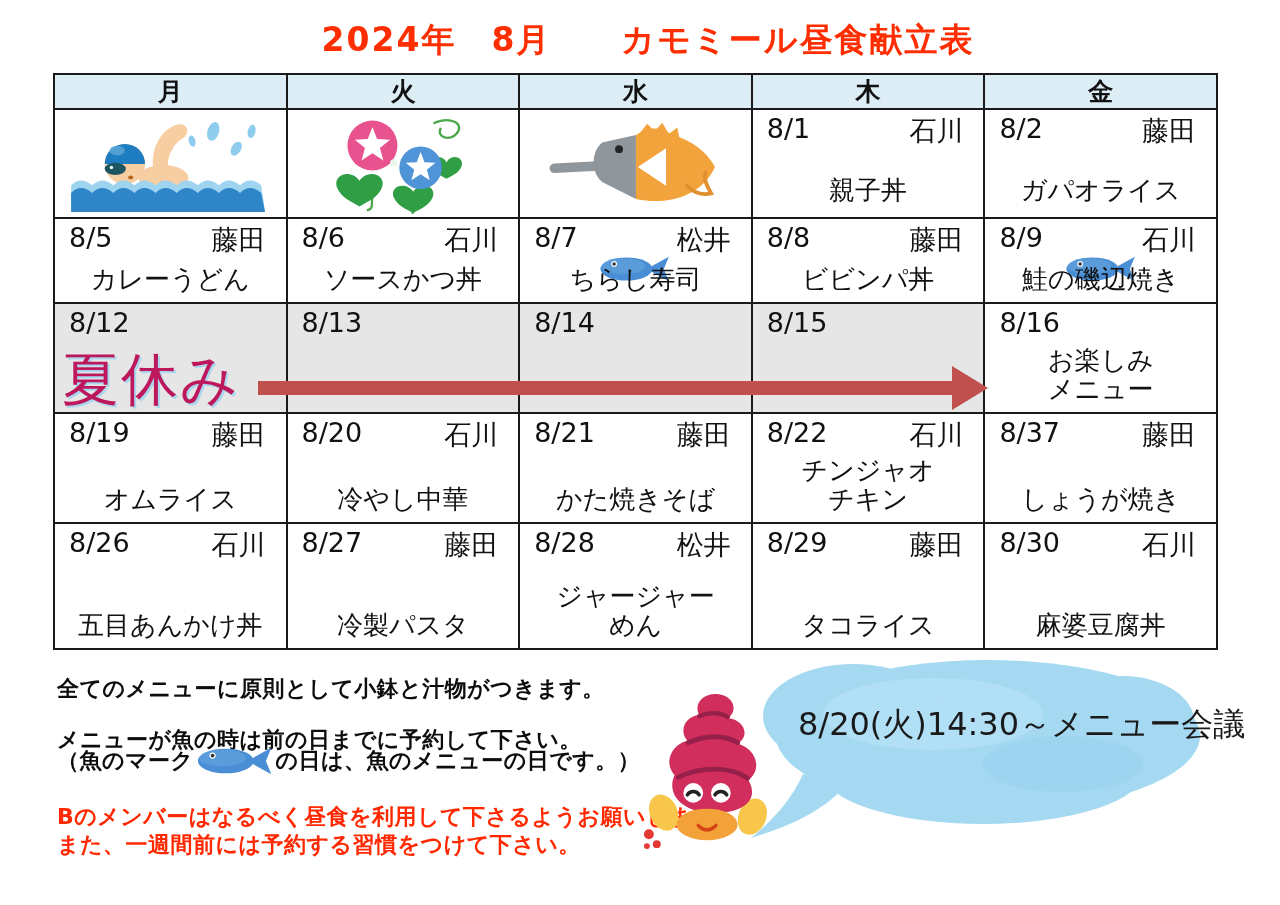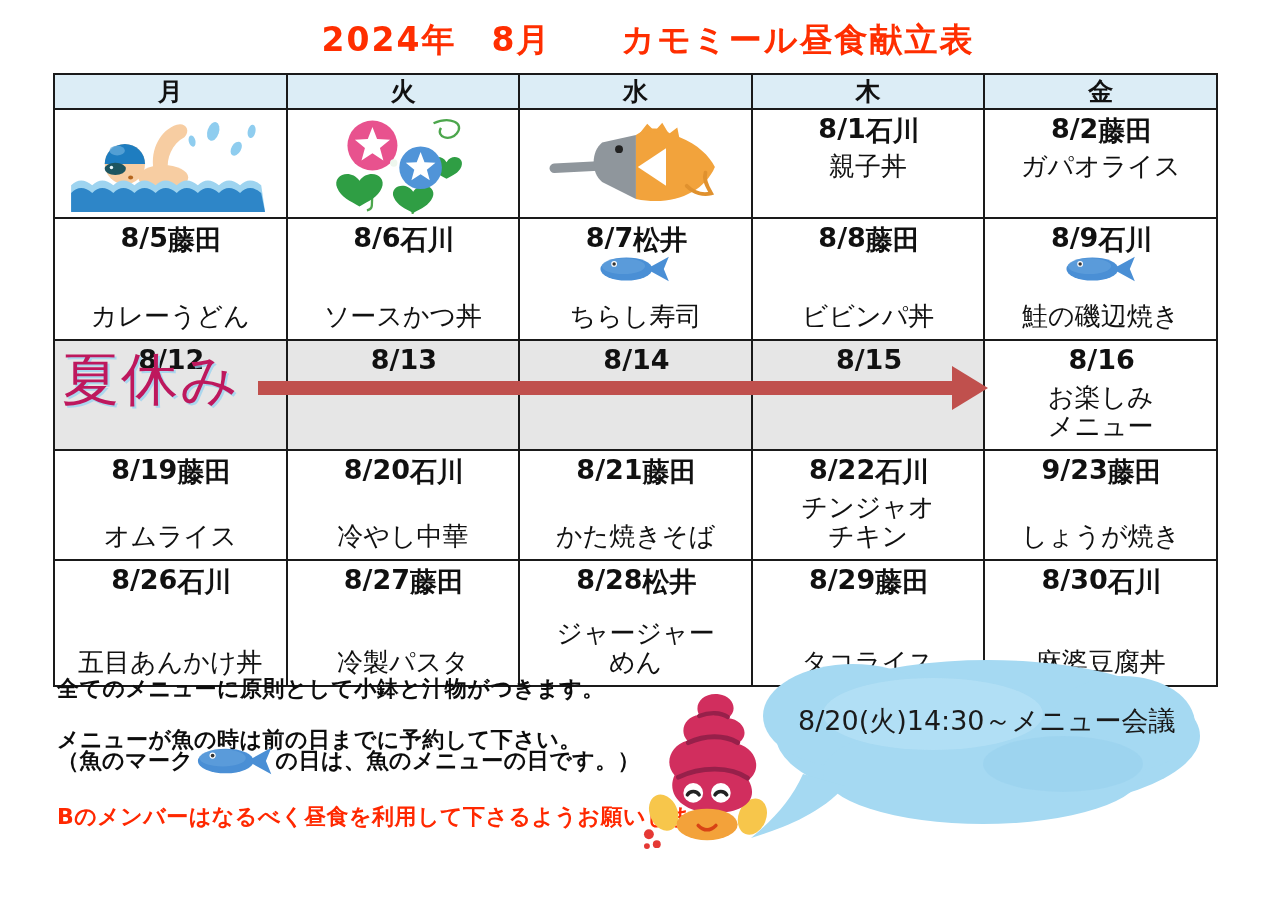--- a/index.html
+++ b/index.html
@@ -9,25 +9,25 @@
   
   .title{position:absolute;top:18px;left:8px;width:100%;margin:0;text-align:center;
          font-size:33px;font-weight:bold;color:#ff2e00;letter-spacing:2px;}
 
   
   .calendar{position:absolute;left:53px;top:73px;width:1165px;border-collapse:collapse;table-layout:fixed;}
   .calendar th,.calendar td{border:2px solid #1a1a1a;padding:0;position:relative;}
   .calendar th{background:#dcedf6;height:26px;font-size:25px;font-weight:600;text-align:center;}
   .calendar td{vertical-align:top;background:#fff;}
   .calendar td.holiday{background:#e6e6e6;}
-  .ctop{display:flex;justify-content:center;align-items:flex-start;
-        padding:3px 20px 0 22px;font-size:27px;font-weight:700;}
+  .ctop{display:flex;justify-content:space-between;align-items:flex-start;
+        padding:3px 20px 0 14px;font-size:27px;font-weight:400;}
   .cmenu{position:absolute;left:4px;right:4px;bottom:8px;text-align:center;
          font-size:26px;font-weight:500;line-height:1.12;white-space:pre-line;}
-  td.tall .cmenu{bottom:36px;}
+  td.tall .cmenu{bottom:12px;}
   .cell-fish{position:absolute;top:34px;left:50%;transform:translateX(-50%);width:72px;height:32px;}
   .illus{display:flex;justify-content:center;align-items:flex-end;height:104px;padding-bottom:3px;}
   .ill-swimmer{width:206px;height:96px;}
   .ill-morning-glory{width:162px;height:100px;}
   .ill-butterflyfish{width:186px;height:94px;}
 
   
   .natsuyasumi{position:absolute;left:62px;top:342px;font-size:57px;font-weight:400;
                color:#be185d;letter-spacing:2px;text-shadow:2px 2px 0 rgba(150,210,240,.75);}
   .arrow-shaft{position:absolute;left:258px;top:381px;width:694px;height:14px;background:#c0504d;}
@@ -41,21 +41,21 @@
   .n1{top:674px;}
   .n2{top:725px;}
   .n3{top:744px;display:flex;align-items:center;}
   .fish-inline{width:80px;height:34px;margin:0 1px;}
   .warn{color:#ff2800;}
   .w1{top:802px;}
   .w2{top:830px;}
 
   
   .bubble{position:absolute;left:733px;top:654px;width:470px;height:192px;}
-  .bubble-text{position:absolute;left:798px;top:703px;font-size:27px;color:#1a1a1a;}
+  .bubble-text{position:absolute;left:798px;top:703px;font-size:32px;color:#1a1a1a;}
   .crab{position:absolute;left:642px;top:686px;width:138px;height:198px;}
 </style>
 </head>
 <body>
 
 <svg width="0" height="0" style="position:absolute" aria-hidden="true">
   <defs>
     <symbol id="sym-fish" viewBox="0 0 100 44">
       <polygon points="66,22 97,5 90,22 97,39" fill="#4a8fd5"></polygon>
       <ellipse cx="38" cy="22" rx="36" ry="16" fill="#4a8fd5"></ellipse>
@@ -184,21 +184,21 @@
             <div class="cmenu">親子丼</div>
           </td>
           <td class="tall">
             <div class="ctop">
               <span class="cdate">8/2</span>
               <span class="cname">藤田</span>
             </div>
             <div class="cmenu">ガパオライス</div>
           </td>
         </tr>
-        <tr style="height: 122px; border-radius: 16px;">
+        <tr style="height: 85px; border-radius: 16px;">
           <td>
             <div class="ctop">
               <span class="cdate">8/5</span>
               <span class="cname">藤田</span>
             </div>
             <div class="cmenu">カレーうどん</div>
           </td>
           <td>
             <div class="ctop">
               <span class="cdate">8/6</span>
@@ -288,21 +288,21 @@
           <td>
             <div class="ctop">
               <span class="cdate">8/22</span>
               <span class="cname">石川</span>
             </div>
             <div class="cmenu">チンジャオ
 チキン</div>
           </td>
           <td>
             <div class="ctop">
-              <span class="cdate">9/23</span>
+              <span class="cdate">8/37</span>
               <span class="cname">藤田</span>
             </div>
             <div class="cmenu">しょうが焼き</div>
           </td>
         </tr>
         <tr style="height: 126px;">
           <td>
             <div class="ctop">
               <span class="cdate">8/26</span>
               <span class="cname">石川</span>
@@ -349,20 +349,21 @@
   <div class="note n2">メニューが魚の時は前の日までに予約して下さい。</div>
   <div class="note n1">全てのメニューに原則として小鉢と汁物がつきます。</div>
   <div class="note n3">
     <span>（魚のマーク</span>
     <svg class="fish-inline">
         <use href="#sym-fish"></use>
       </svg>
     <span>の日は、魚のメニューの日です。）</span>
   </div>
   <div class="warn w1">Bのメンバーはなるべく昼食を利用して下さるようお願いします。</div>
+  <div class="warn w2">また、一週間前には予約する習慣をつけて下さい。</div>
 
   <svg class="bubble">
       <use href="#sym-bubble"></use>
     </svg>
   <div class="bubble-text">8/20(火)14:30～メニュー会議</div>
   <svg class="crab">
       <use href="#sym-crab"></use>
     </svg>
 
 </div>

